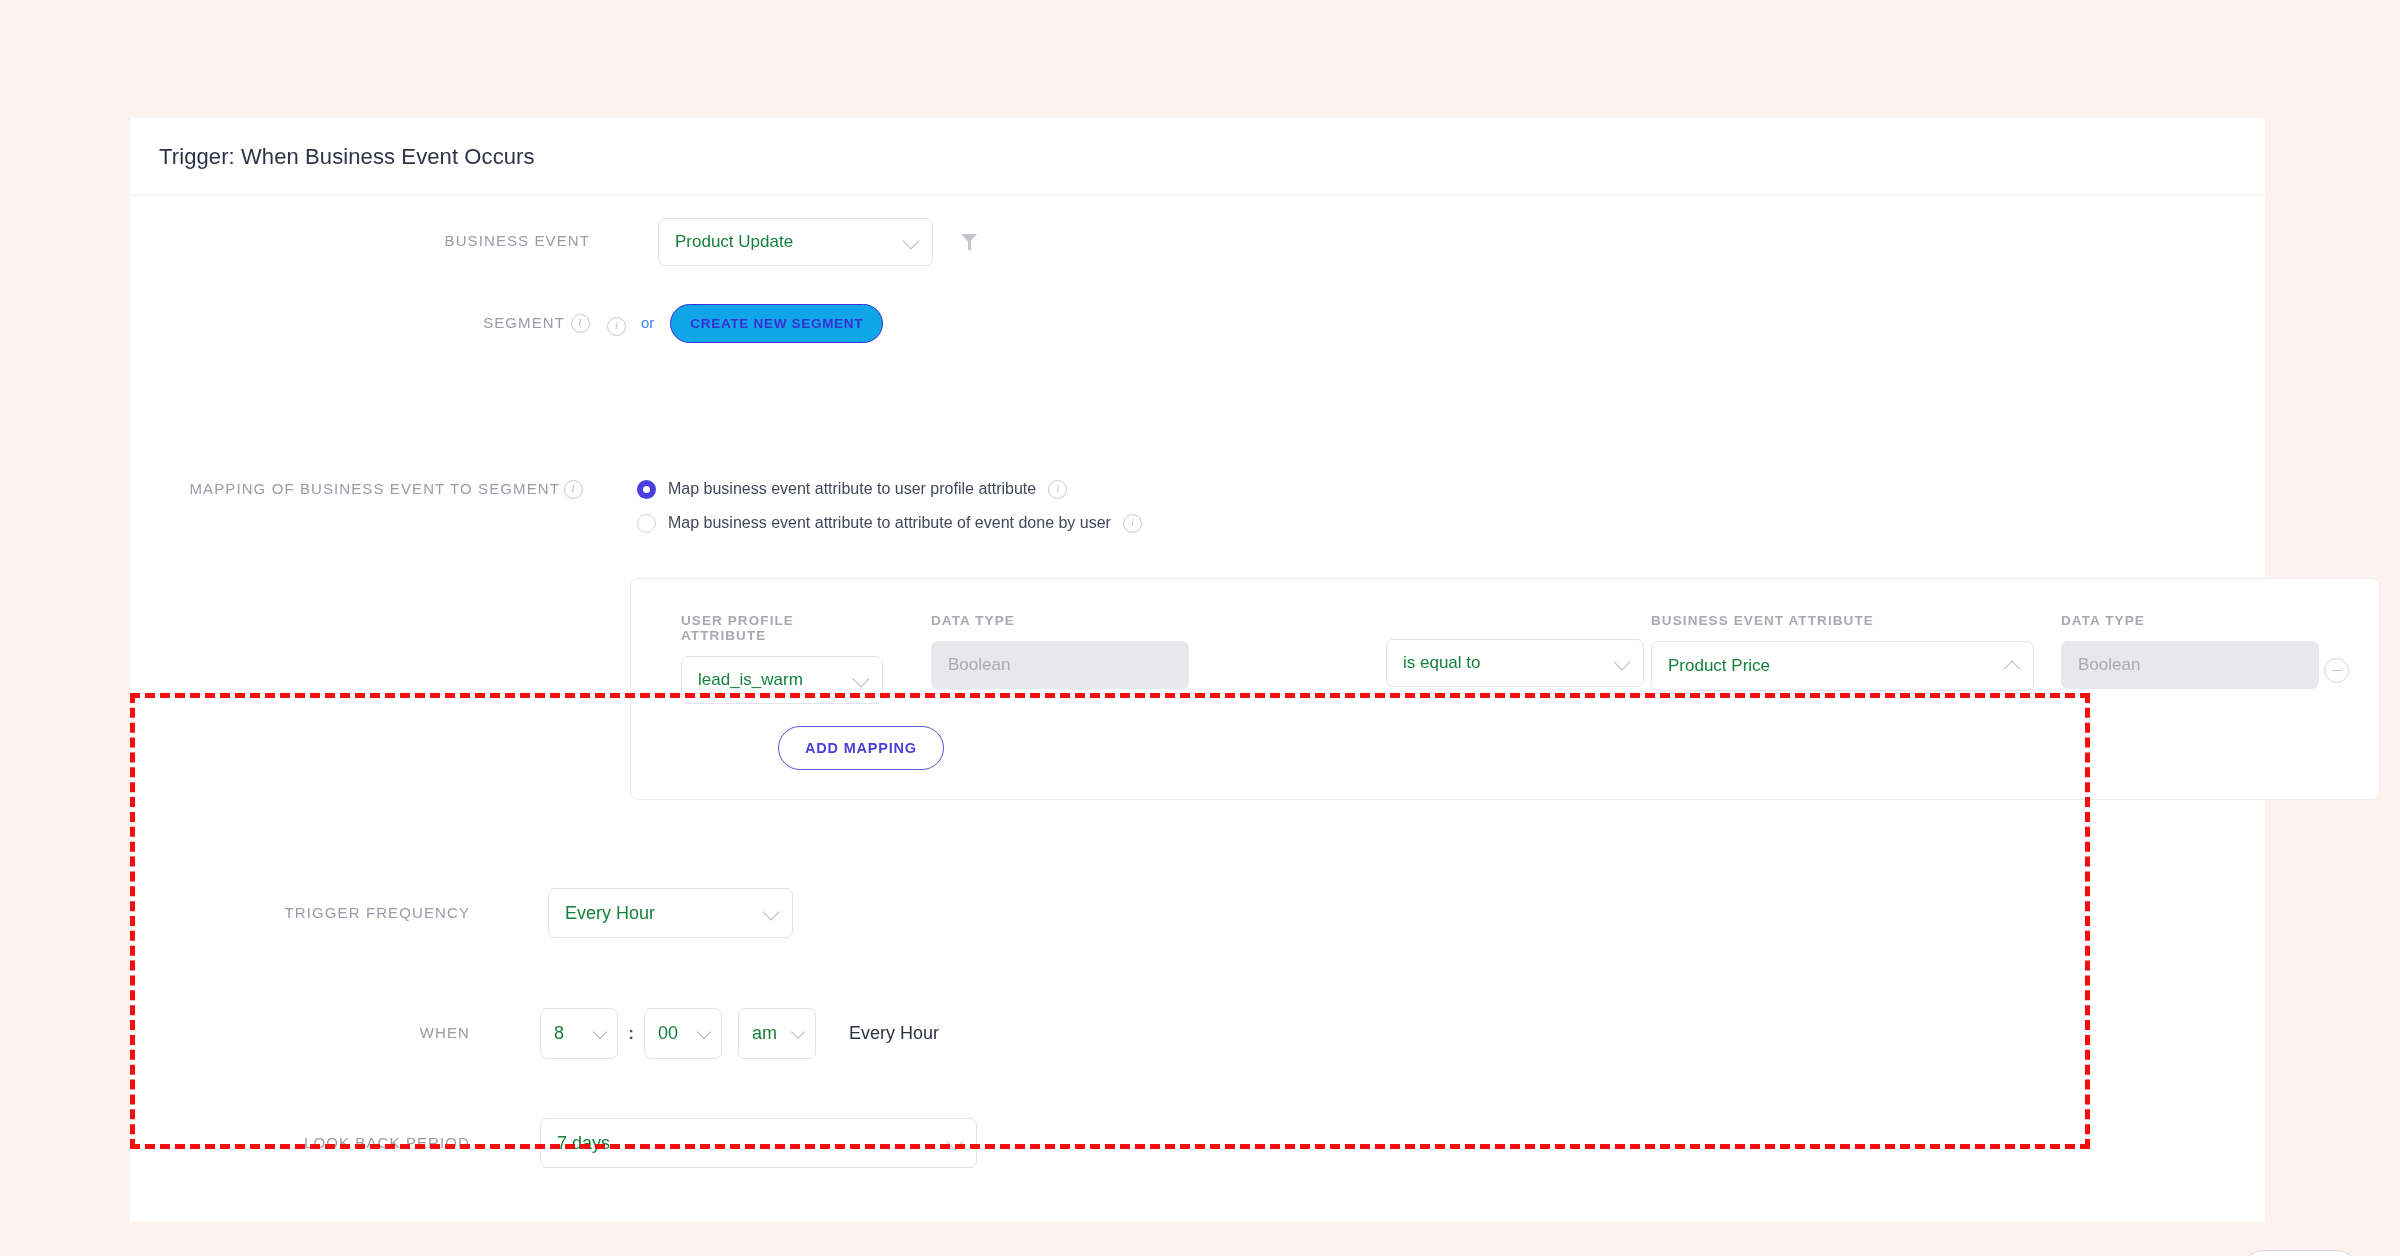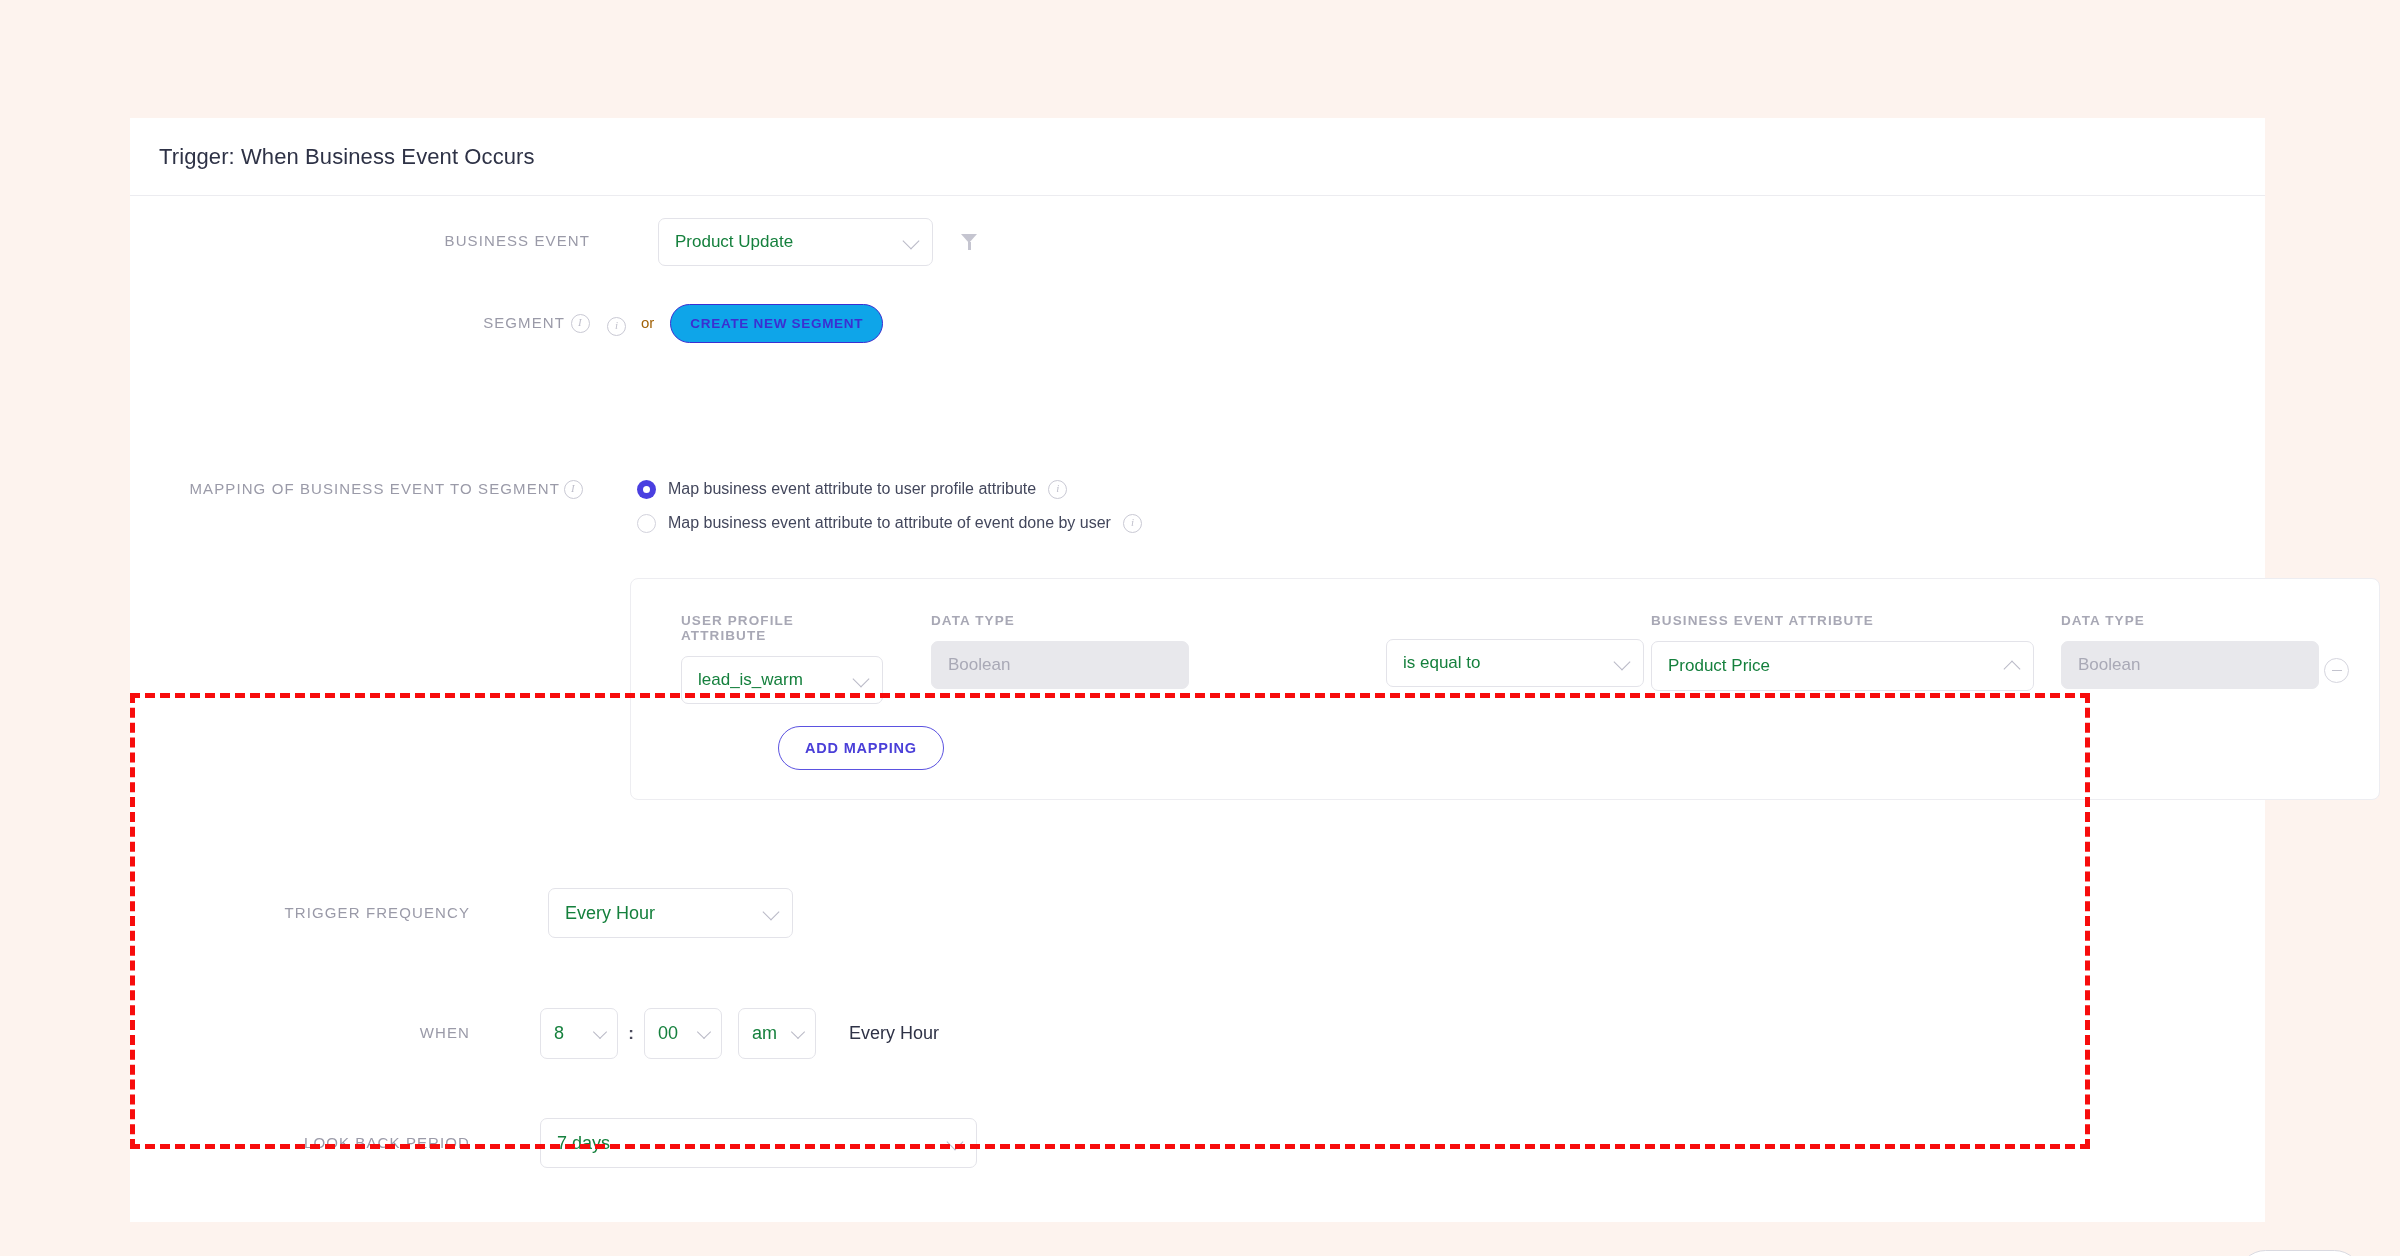--- a/index.html
+++ b/index.html
@@ -140,21 +140,21 @@
     position: absolute; left: 7px; top: 8px;
     width: 3px; height: 8px; background: #c5c5d0;
   }
 
   
   .r-segment { position: absolute; left: 0; top: 182px; width: 100%; }
   .r-segment .row-label { width: 460px; }
   .r-segment .select { width: 686px; margin-left: 44px; }
   .seg-info { margin: 15px 0 0 17px; }
   .or-text {
-    font-size: 15px; color: #a16207; margin: 14px 0 0 15px;
+    font-size: 15px; color: #3b82f6; margin: 14px 0 0 15px;
   }
   .btn-outline {
     margin: 4px 0 0 16px;
     border: 1.6px solid #3b2fd1;
     color: #3b2fd1;
     background: #0ea5e9;
     border-radius: 30px;
     font-size: 13.5px;
     font-weight: bold;
     letter-spacing: .7px;

